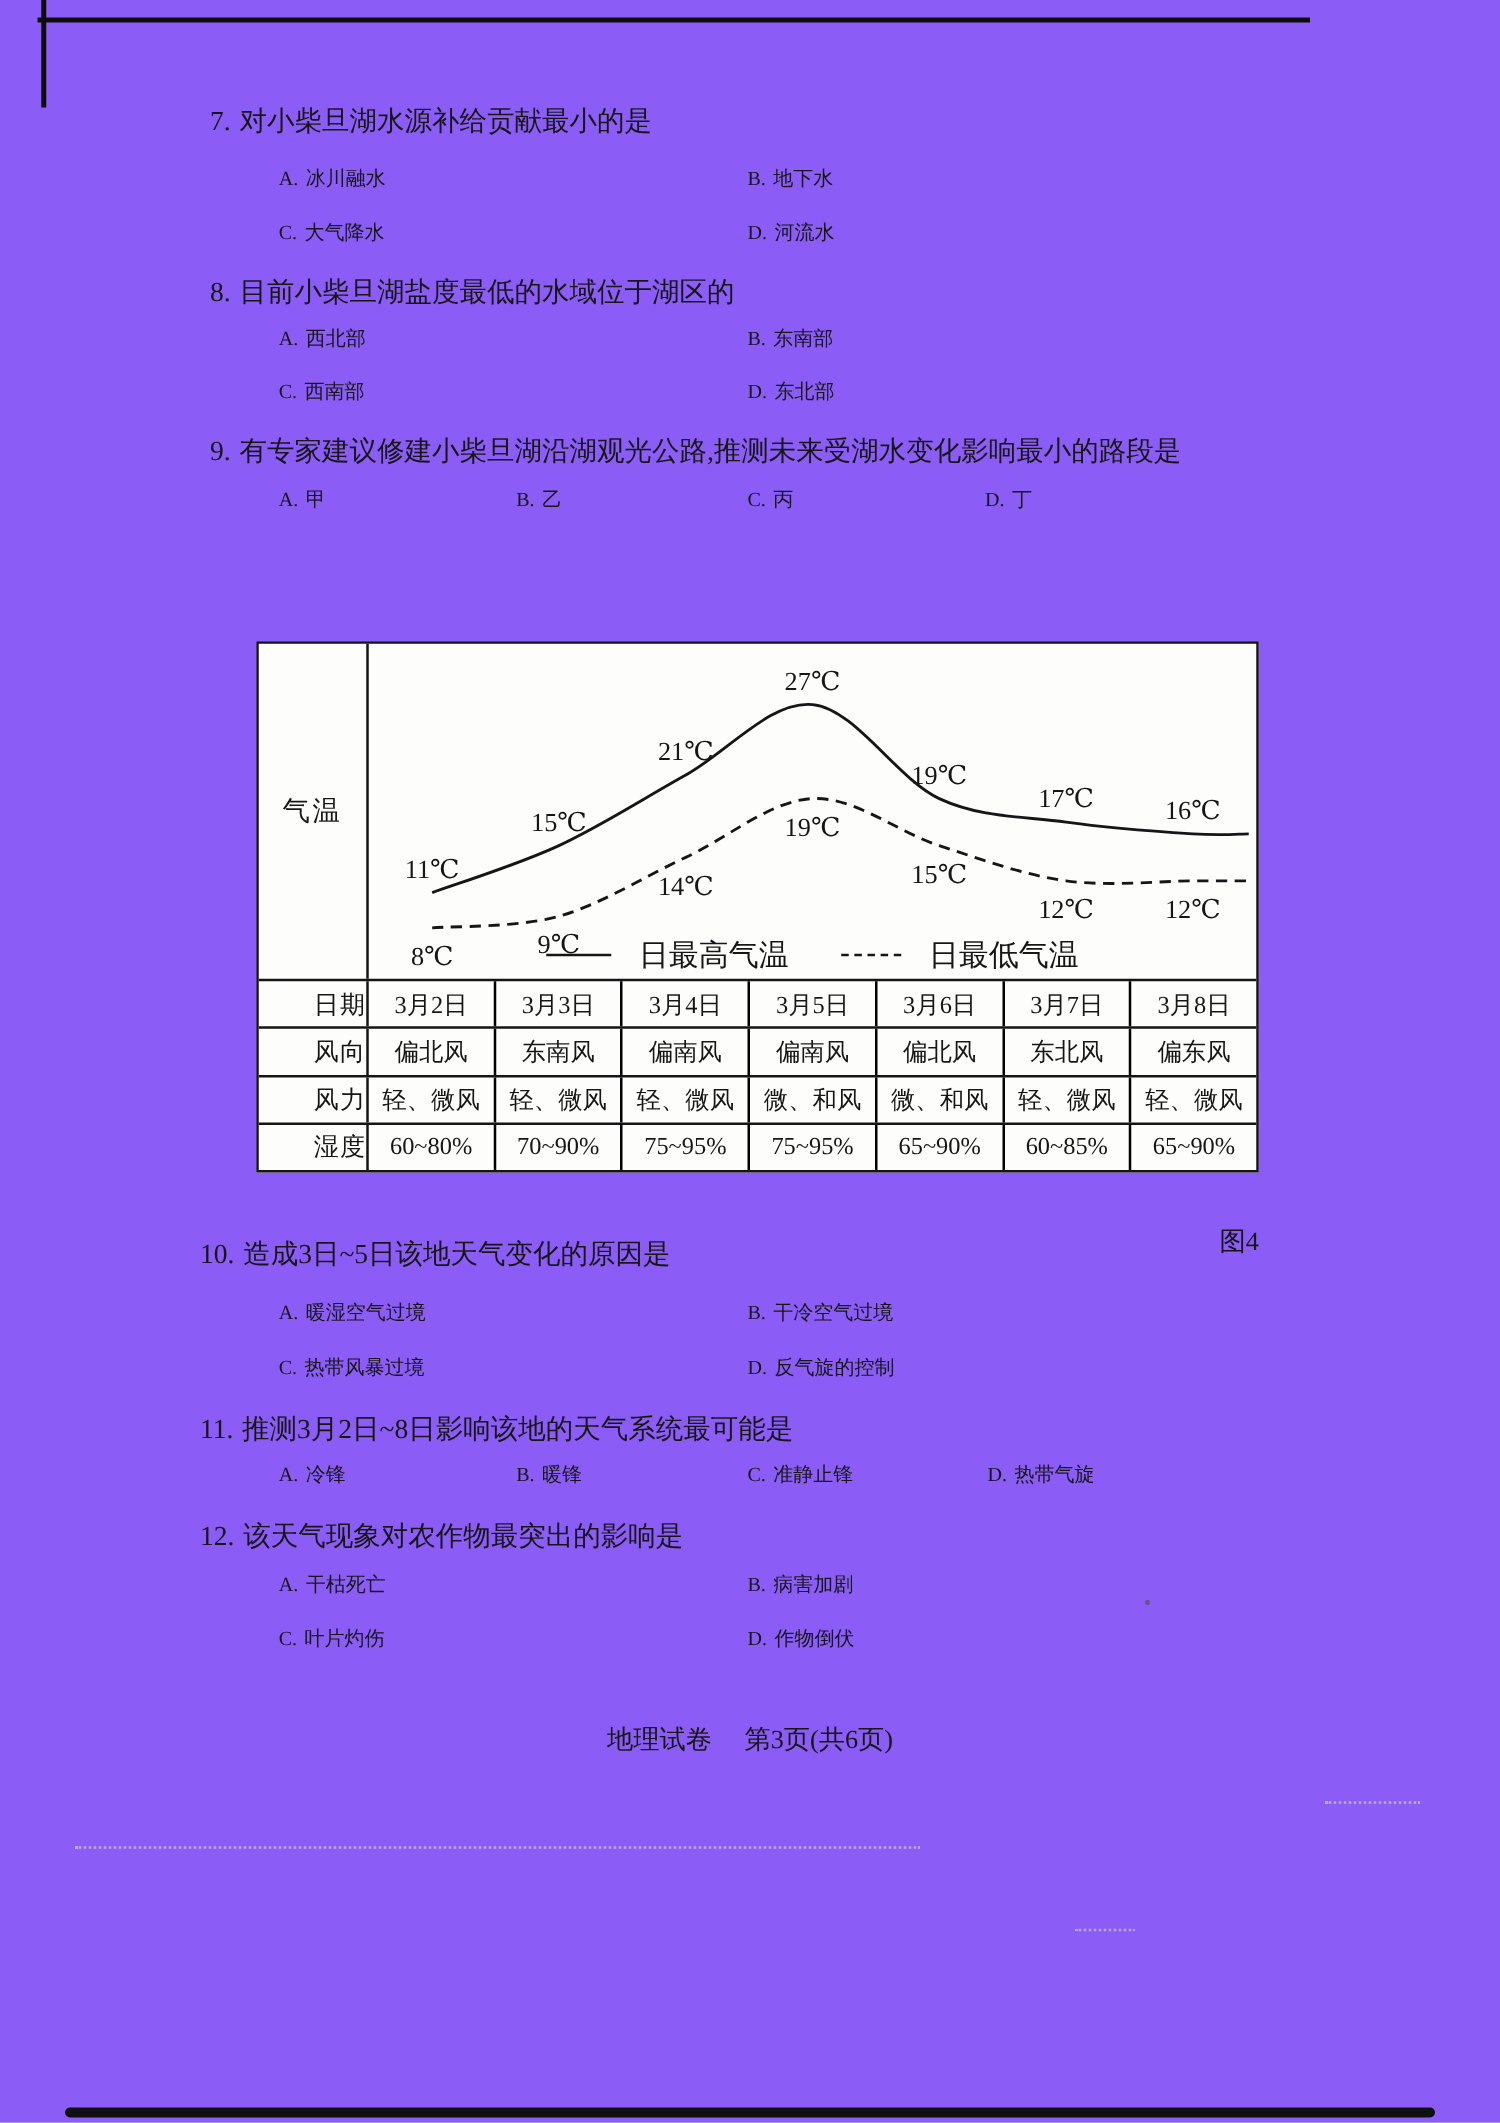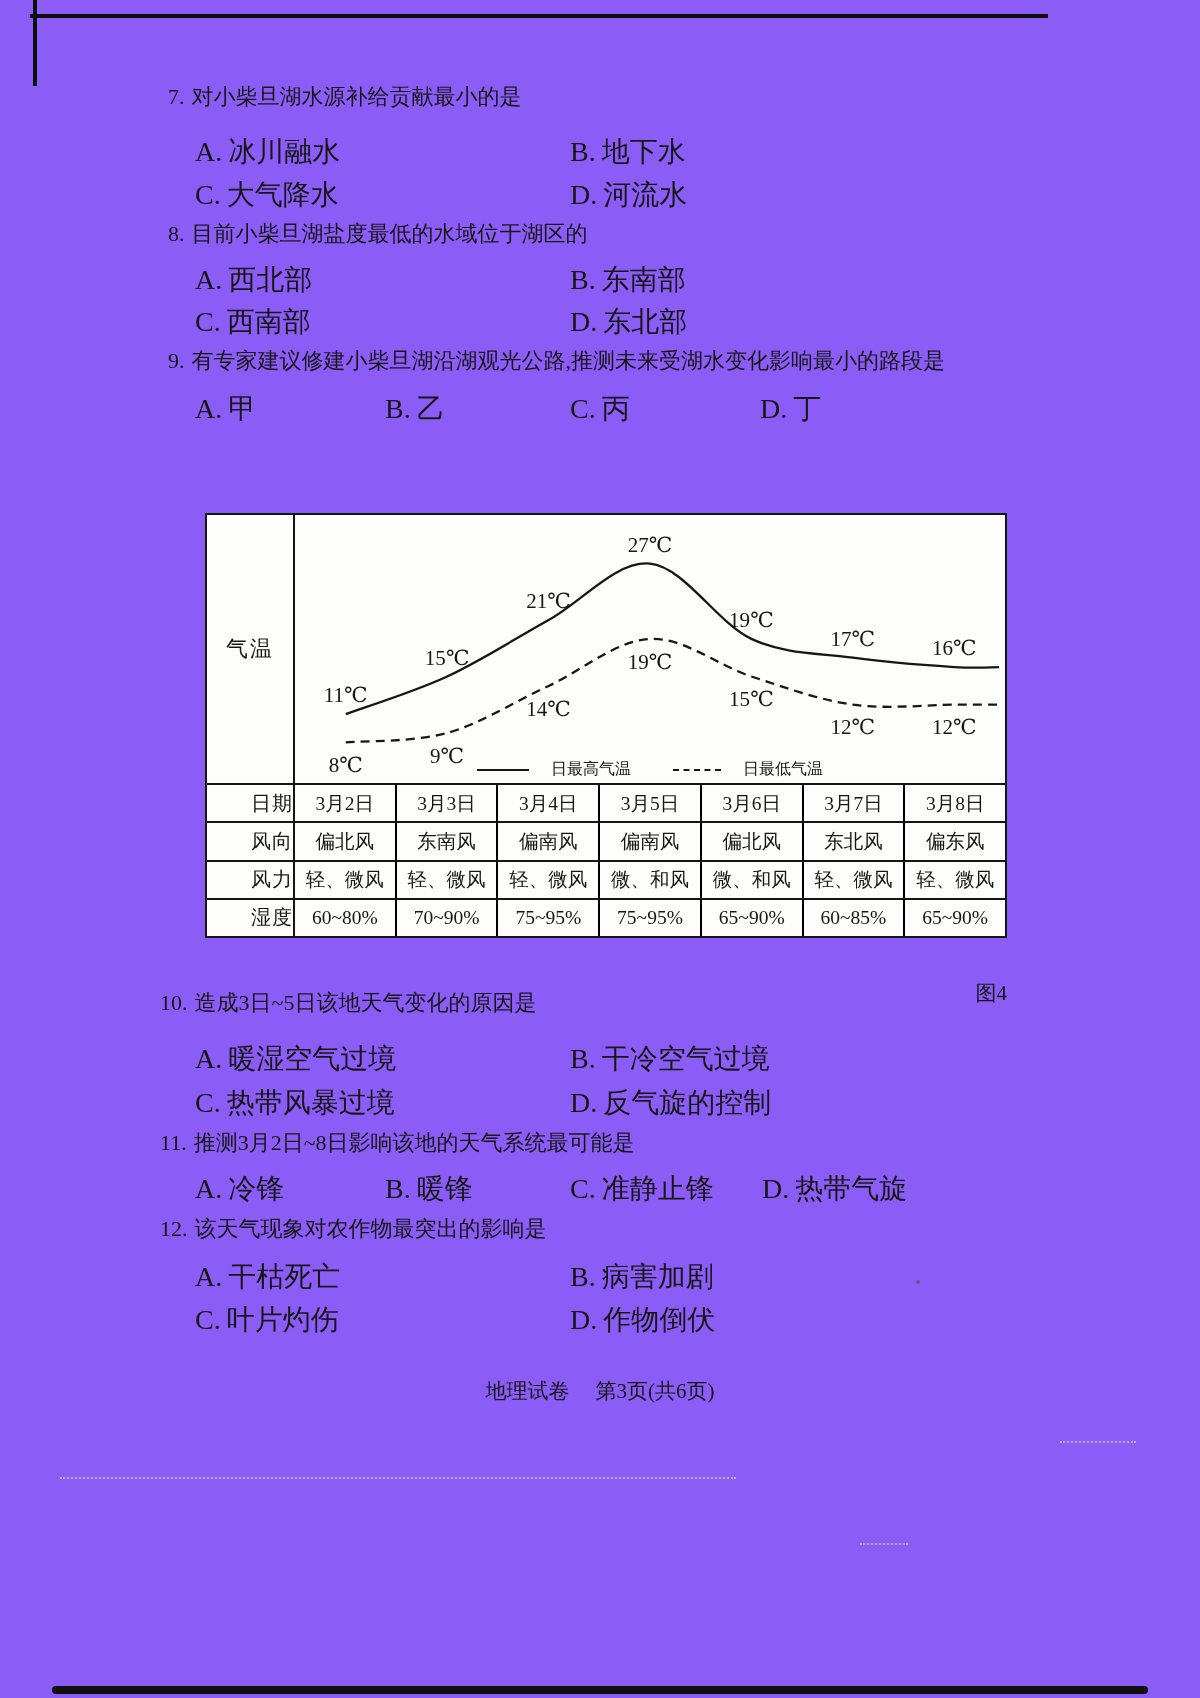--- a/index.html
+++ b/index.html
@@ -11,39 +11,39 @@
   .page{
     position:relative;
     width:1200px;
     height:1698px;
     background:#8b5cf6;
     overflow:hidden;
   }
   .abs{position:absolute;white-space:nowrap;}
   .q-line{font-size:22px;}
   .q-num{margin-right:7px;}
-  .opt{font-size:28px;}
+  .opt{font-size:16px;margin-left:28px;}
   .opt-label{margin-right:6px;}
   .intro{font-size:21px;font-style:italic;letter-spacing:0.5px;}
 
   
   .figure{
     position:absolute;left:205px;top:513px;width:802px;height:425px;
     border:2px solid #151515;box-sizing:border-box;background:#fdfdfc;
   }
   .chart-row{display:flex;height:268px;}
   .fig-label-col{
     width:88px;flex:0 0 88px;border-right:2px solid #151515;box-sizing:border-box;
     display:flex;align-items:center;justify-content:center;font-size:22px;letter-spacing:2px;
   }
   .chart-area{flex:1;position:relative;}
   .chart-area svg{position:absolute;inset:0;width:100%;height:100%;}
   .legend{
     position:absolute;left:50%;bottom:3px;transform:translateX(-50%);
-    display:flex;align-items:center;gap:22px;font-size:16px;white-space:nowrap;
+    display:flex;align-items:center;gap:22px;font-size:24px;white-space:nowrap;
   }
   .leg-sample{display:inline-block;width:52px;height:0;border-top:2.5px solid #161616;}
   .leg-sample.dashed{border-top-style:dashed;margin-left:20px;width:48px;}
 
   .t-row{display:flex;height:38.25px;border-top:2px solid #151515;box-sizing:border-box;}
   .t-label{
     width:88px;flex:0 0 88px;border-right:2px solid #151515;box-sizing:border-box;
     display:flex;align-items:center;justify-content:center;font-size:20px;letter-spacing:1px;padding-left:44px;
   }
   .t-cell{

